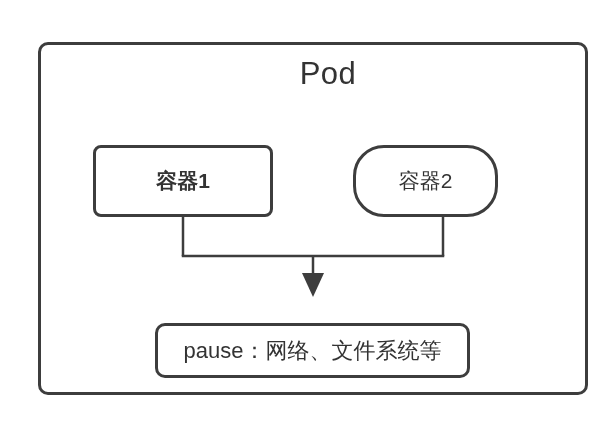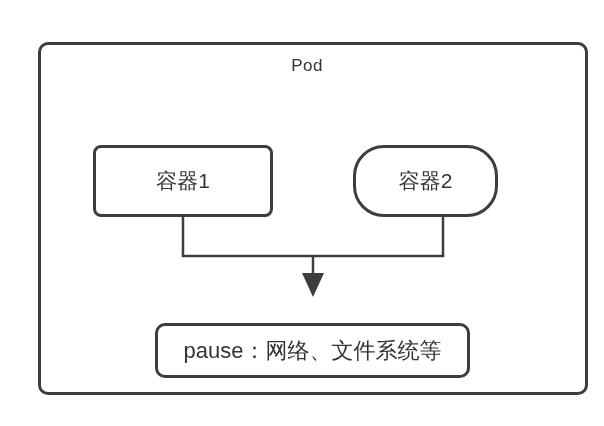--- a/index.html
+++ b/index.html
@@ -24,44 +24,45 @@
     left: 38px;
     top: 42px;
     width: 550px;
     height: 353px;
     border: 3px solid var(--line);
     border-radius: 10px;
     background: transparent;
   }
   .pod-label {
     position: absolute;
-    left: 32px;
+    left: 53px;
     top: 56px;
     width: 550px;
     text-align: center;
-    font-size: 17px;
+    font-size: 31px;
     color: var(--text);
     letter-spacing: 0.5px;
   }
   .node {
     position: absolute;
     border: 3px solid var(--line);
     border-radius: 8px;
     background: var(--background);
     display: flex;
     align-items: center;
     justify-content: center;
     color: var(--text);
   }
   .container-1 {
     left: 93px;
     top: 145px;
     width: 180px;
     height: 72px;
     font-size: 21px;
+    font-weight: bold;
   }
   .container-2 {
     left: 353px;
     top: 145px;
     width: 145px;
     height: 72px;
     font-size: 21px;
     border-radius: 31px;
   }
   .pause-box {

